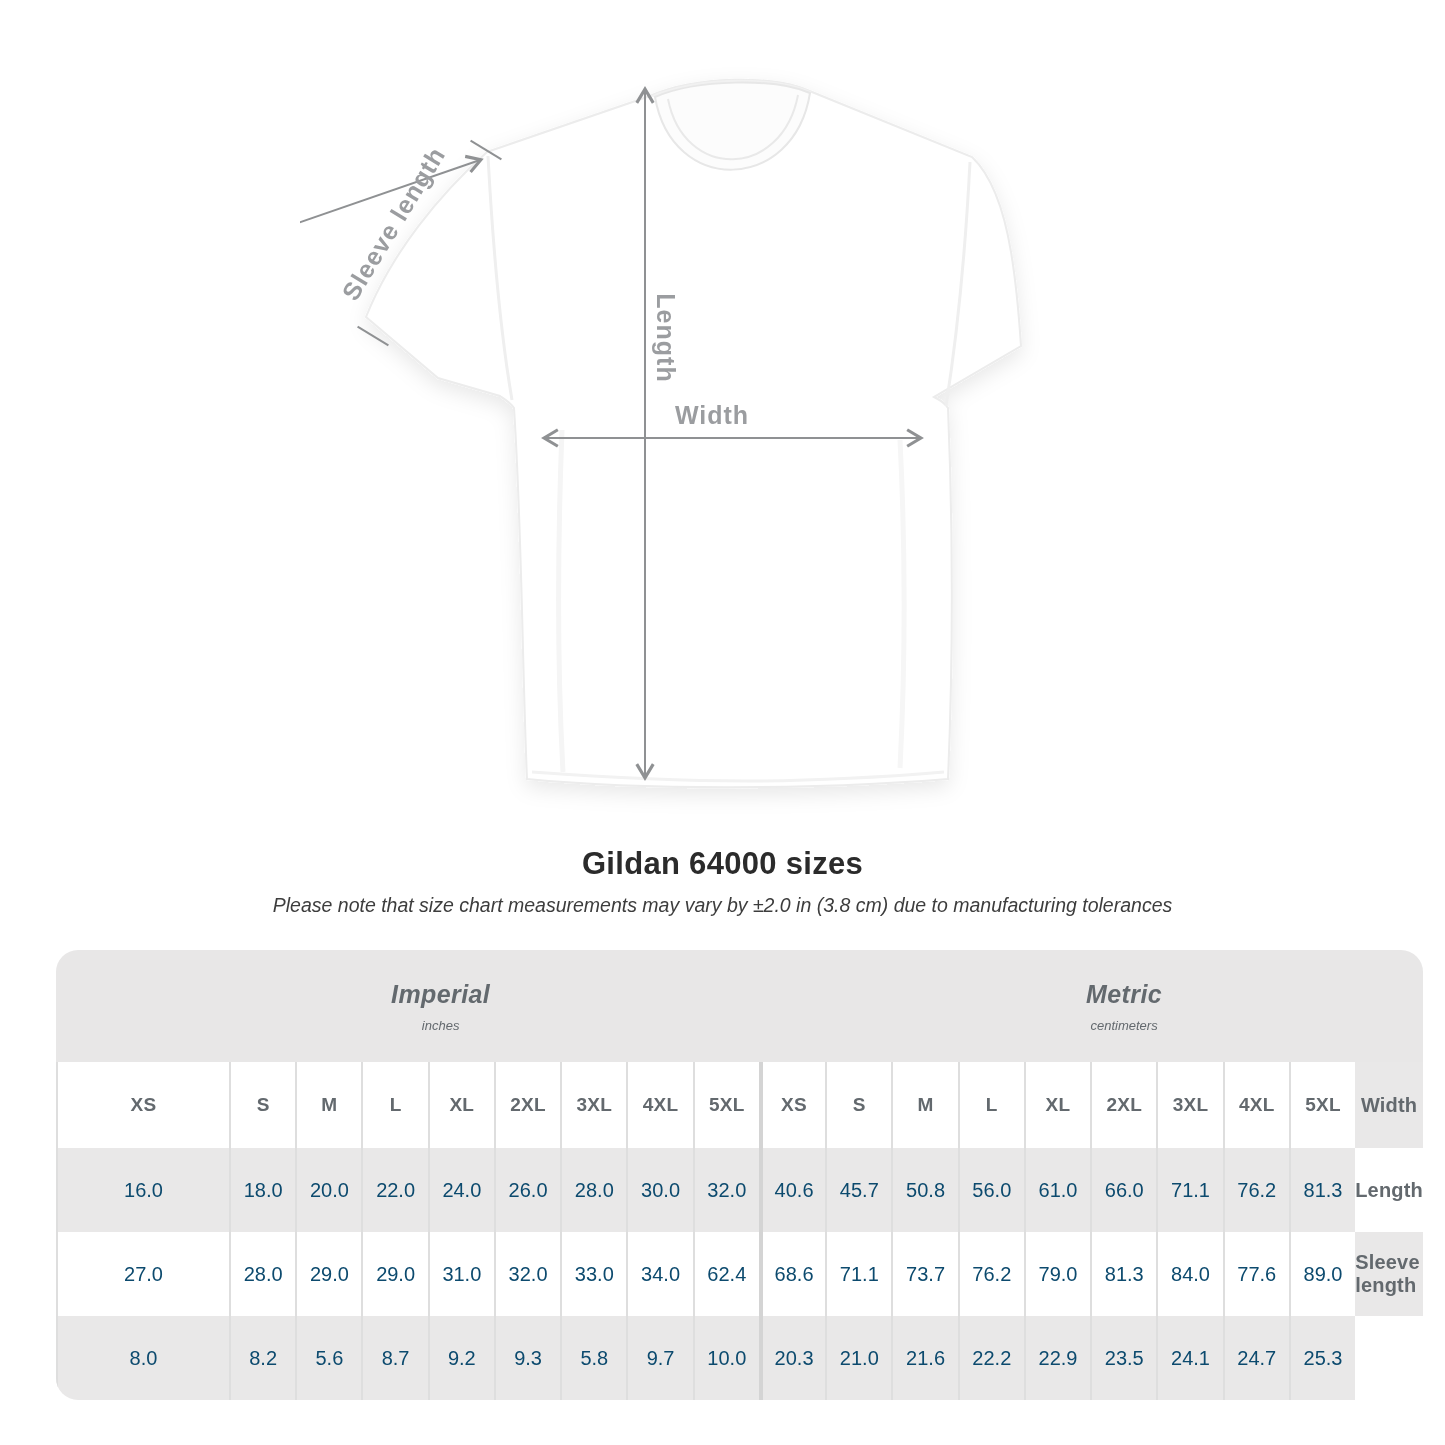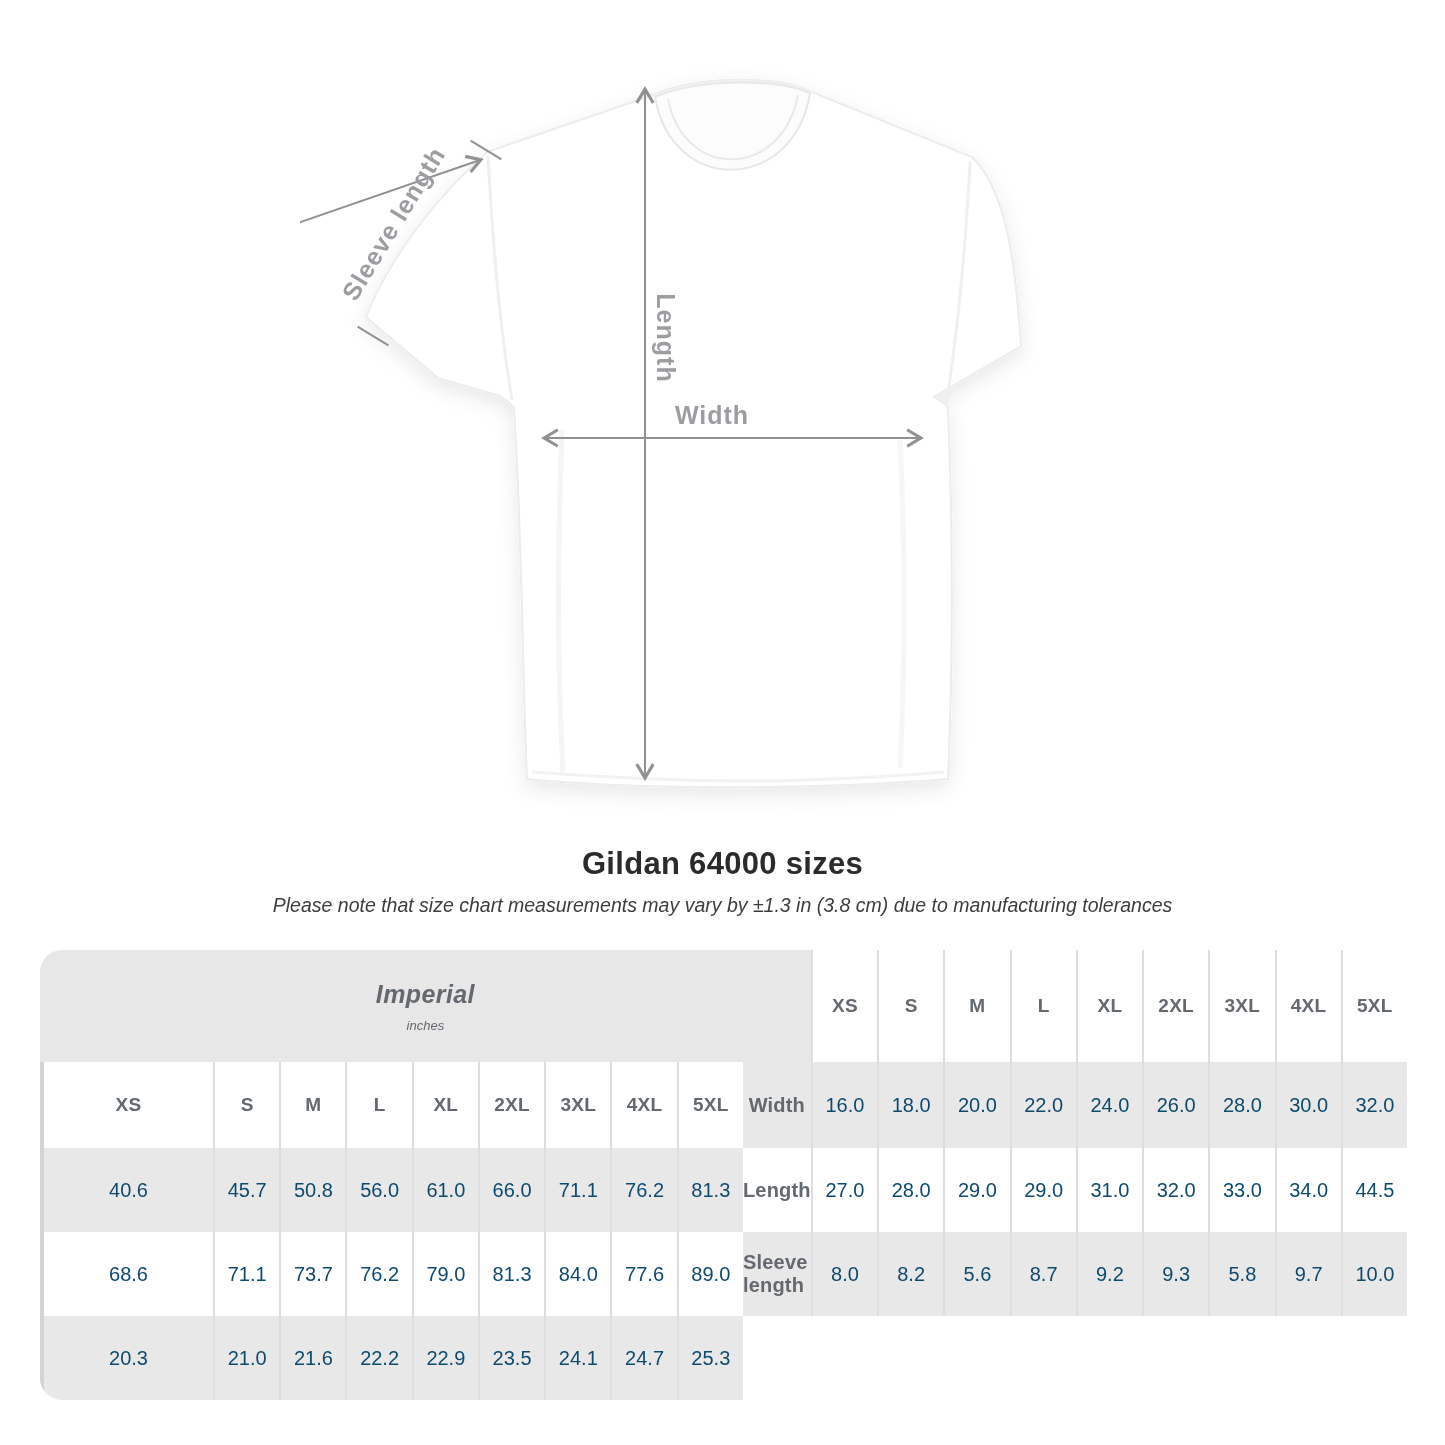--- a/index.html
+++ b/index.html
@@ -9,21 +9,21 @@
   
   .figure-wrap{position:absolute;left:300px;top:50px;width:850px;height:780px;}
 
   
   .title{position:absolute;left:0;top:846px;width:1445px;text-align:center;
          font-size:31px;font-weight:700;color:#2b2b2b;letter-spacing:.3px;}
   .subtitle{position:absolute;left:0;top:894px;width:1445px;text-align:center;
          font-size:19.5px;font-style:italic;color:#3d3d3d;}
 
   
-  .size-table{position:absolute;left:40px;top:950px;width:1367px;height:450px;
+  .size-table{position:absolute;left:56px;top:950px;width:1367px;height:450px;
       border-radius:22px;overflow:hidden;display:grid;
       grid-template-columns:173px repeat(18,1fr);
       grid-template-rows:112px 86px 84px 84px 84px;}
   .cell{display:flex;align-items:center;justify-content:center;background:#fff;}
   .cell.g{background:#e9e8e8;}
   .bl{border-left:2px solid #dedede;}
   .bl-mid{border-left:4px solid #d4d4d4;}
   .band{background:#e8e7e7;display:flex;flex-direction:column;
         align-items:center;justify-content:center;gap:9px;}
   .band-l{grid-column:1 / span 10;}
@@ -95,26 +95,30 @@
   <text class="measure-label" text-anchor="middle" transform="translate(657,338) rotate(90)">Length</text>
 
   <g stroke="#8f9193" stroke-width="2" fill="none">
     <line x1="545" y1="438" x2="920" y2="438" marker-start="url(#ah)" marker-end="url(#ah)"></line>
   </g>
   <text class="measure-label" text-anchor="middle" x="712" y="424">Width</text>
 </svg>
 </div>
 
 <div class="title">Gildan 64000 sizes</div>
-<div class="subtitle">Please note that size chart measurements may vary by ±1.3 in (3.8 cm) due to manufacturing tolerances</div>
+<div class="subtitle">Please note that size chart measurements may vary by ±2.0 in (3.8 cm) due to manufacturing tolerances</div>
 
 <div class="size-table" id="size-table">
     <div class="band band-l">
       <div class="unit-title">Imperial</div>
       <div class="unit-sub">inches</div>
+    </div>
+    <div class="band band-r">
+      <div class="unit-title">Metric</div>
+      <div class="unit-sub">centimeters</div>
     </div>
     <div class="cell head bl">XS</div>
     <div class="cell head bl">S</div>
     <div class="cell head bl">M</div>
     <div class="cell head bl">L</div>
     <div class="cell head bl">XL</div>
     <div class="cell head bl">2XL</div>
     <div class="cell head bl">3XL</div>
     <div class="cell head bl">4XL</div>
     <div class="cell head bl">5XL</div>
@@ -148,21 +152,21 @@
     <div class="cell val g bl">81.3</div>
     <div class="cell rlabel">Length</div>
     <div class="cell val bl">27.0</div>
     <div class="cell val bl">28.0</div>
     <div class="cell val bl">29.0</div>
     <div class="cell val bl">29.0</div>
     <div class="cell val bl">31.0</div>
     <div class="cell val bl">32.0</div>
     <div class="cell val bl">33.0</div>
     <div class="cell val bl">34.0</div>
-    <div class="cell val bl">44.5</div>
+    <div class="cell val bl">62.4</div>
     <div class="cell val bl-mid">68.6</div>
     <div class="cell val bl">71.1</div>
     <div class="cell val bl">73.7</div>
     <div class="cell val bl">76.2</div>
     <div class="cell val bl">79.0</div>
     <div class="cell val bl">81.3</div>
     <div class="cell val bl">84.0</div>
     <div class="cell val bl">77.6</div>
     <div class="cell val bl">89.0</div>
     <div class="cell rlabel g">Sleeve length</div>

